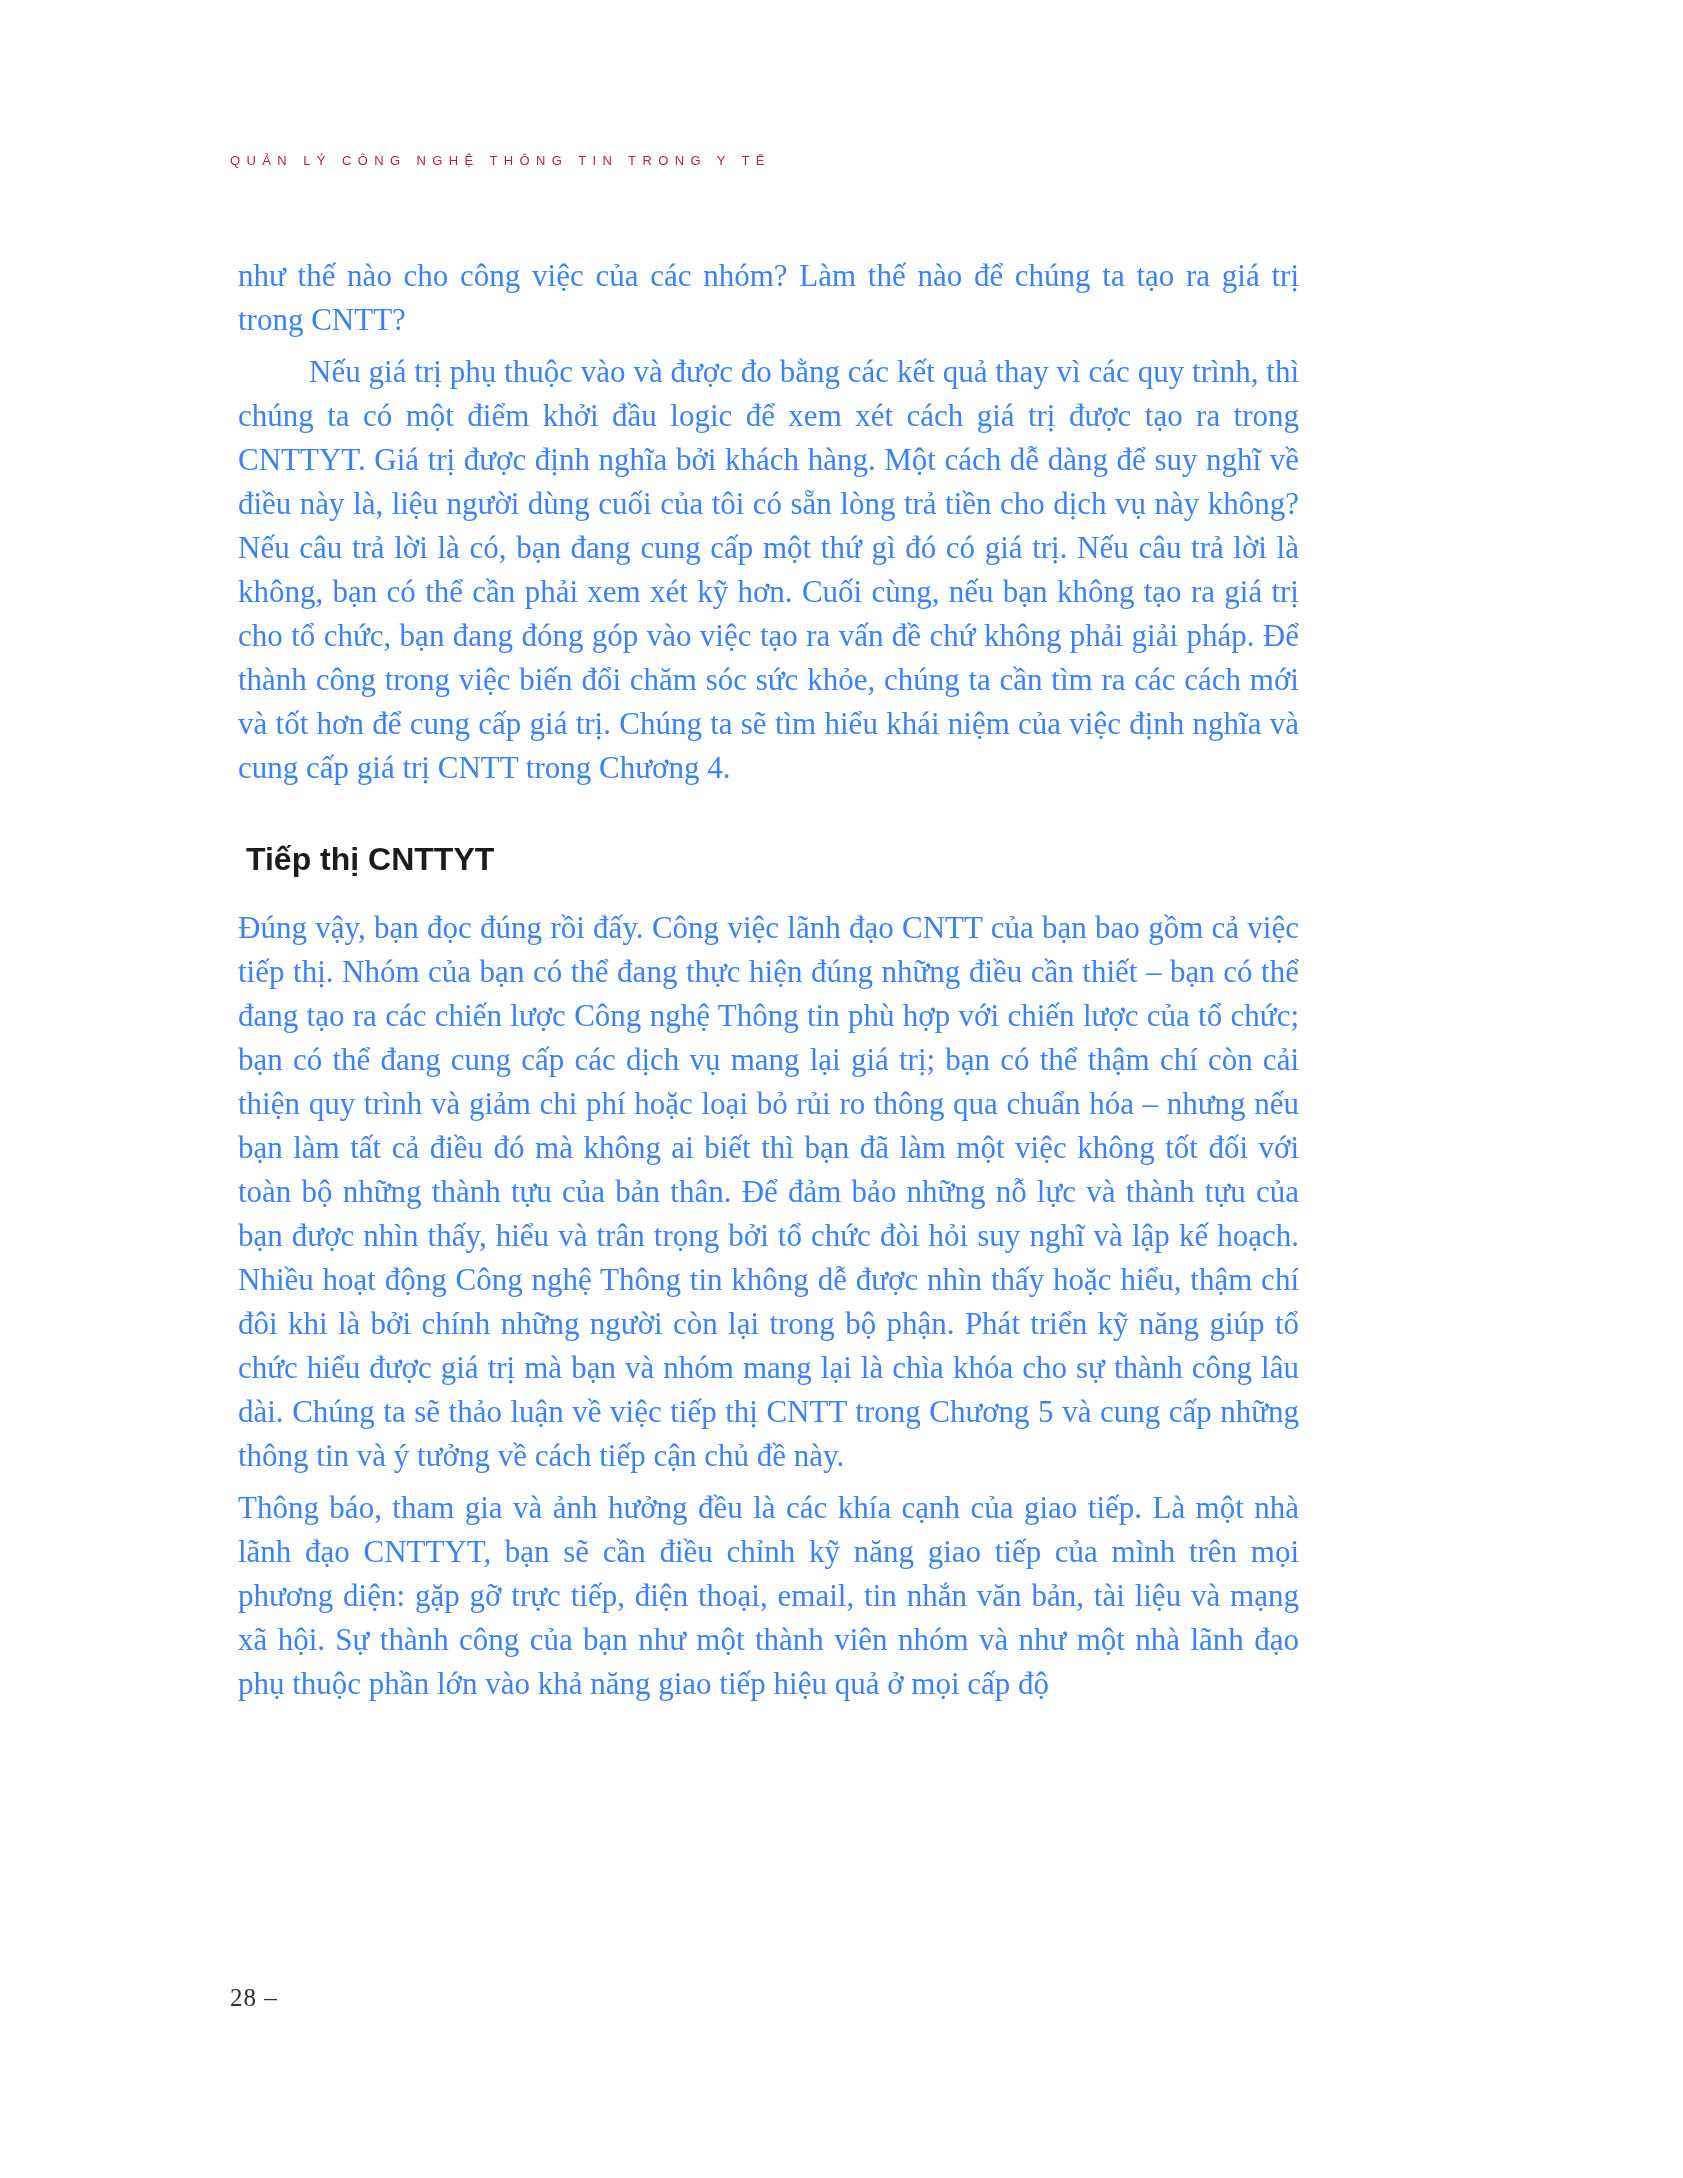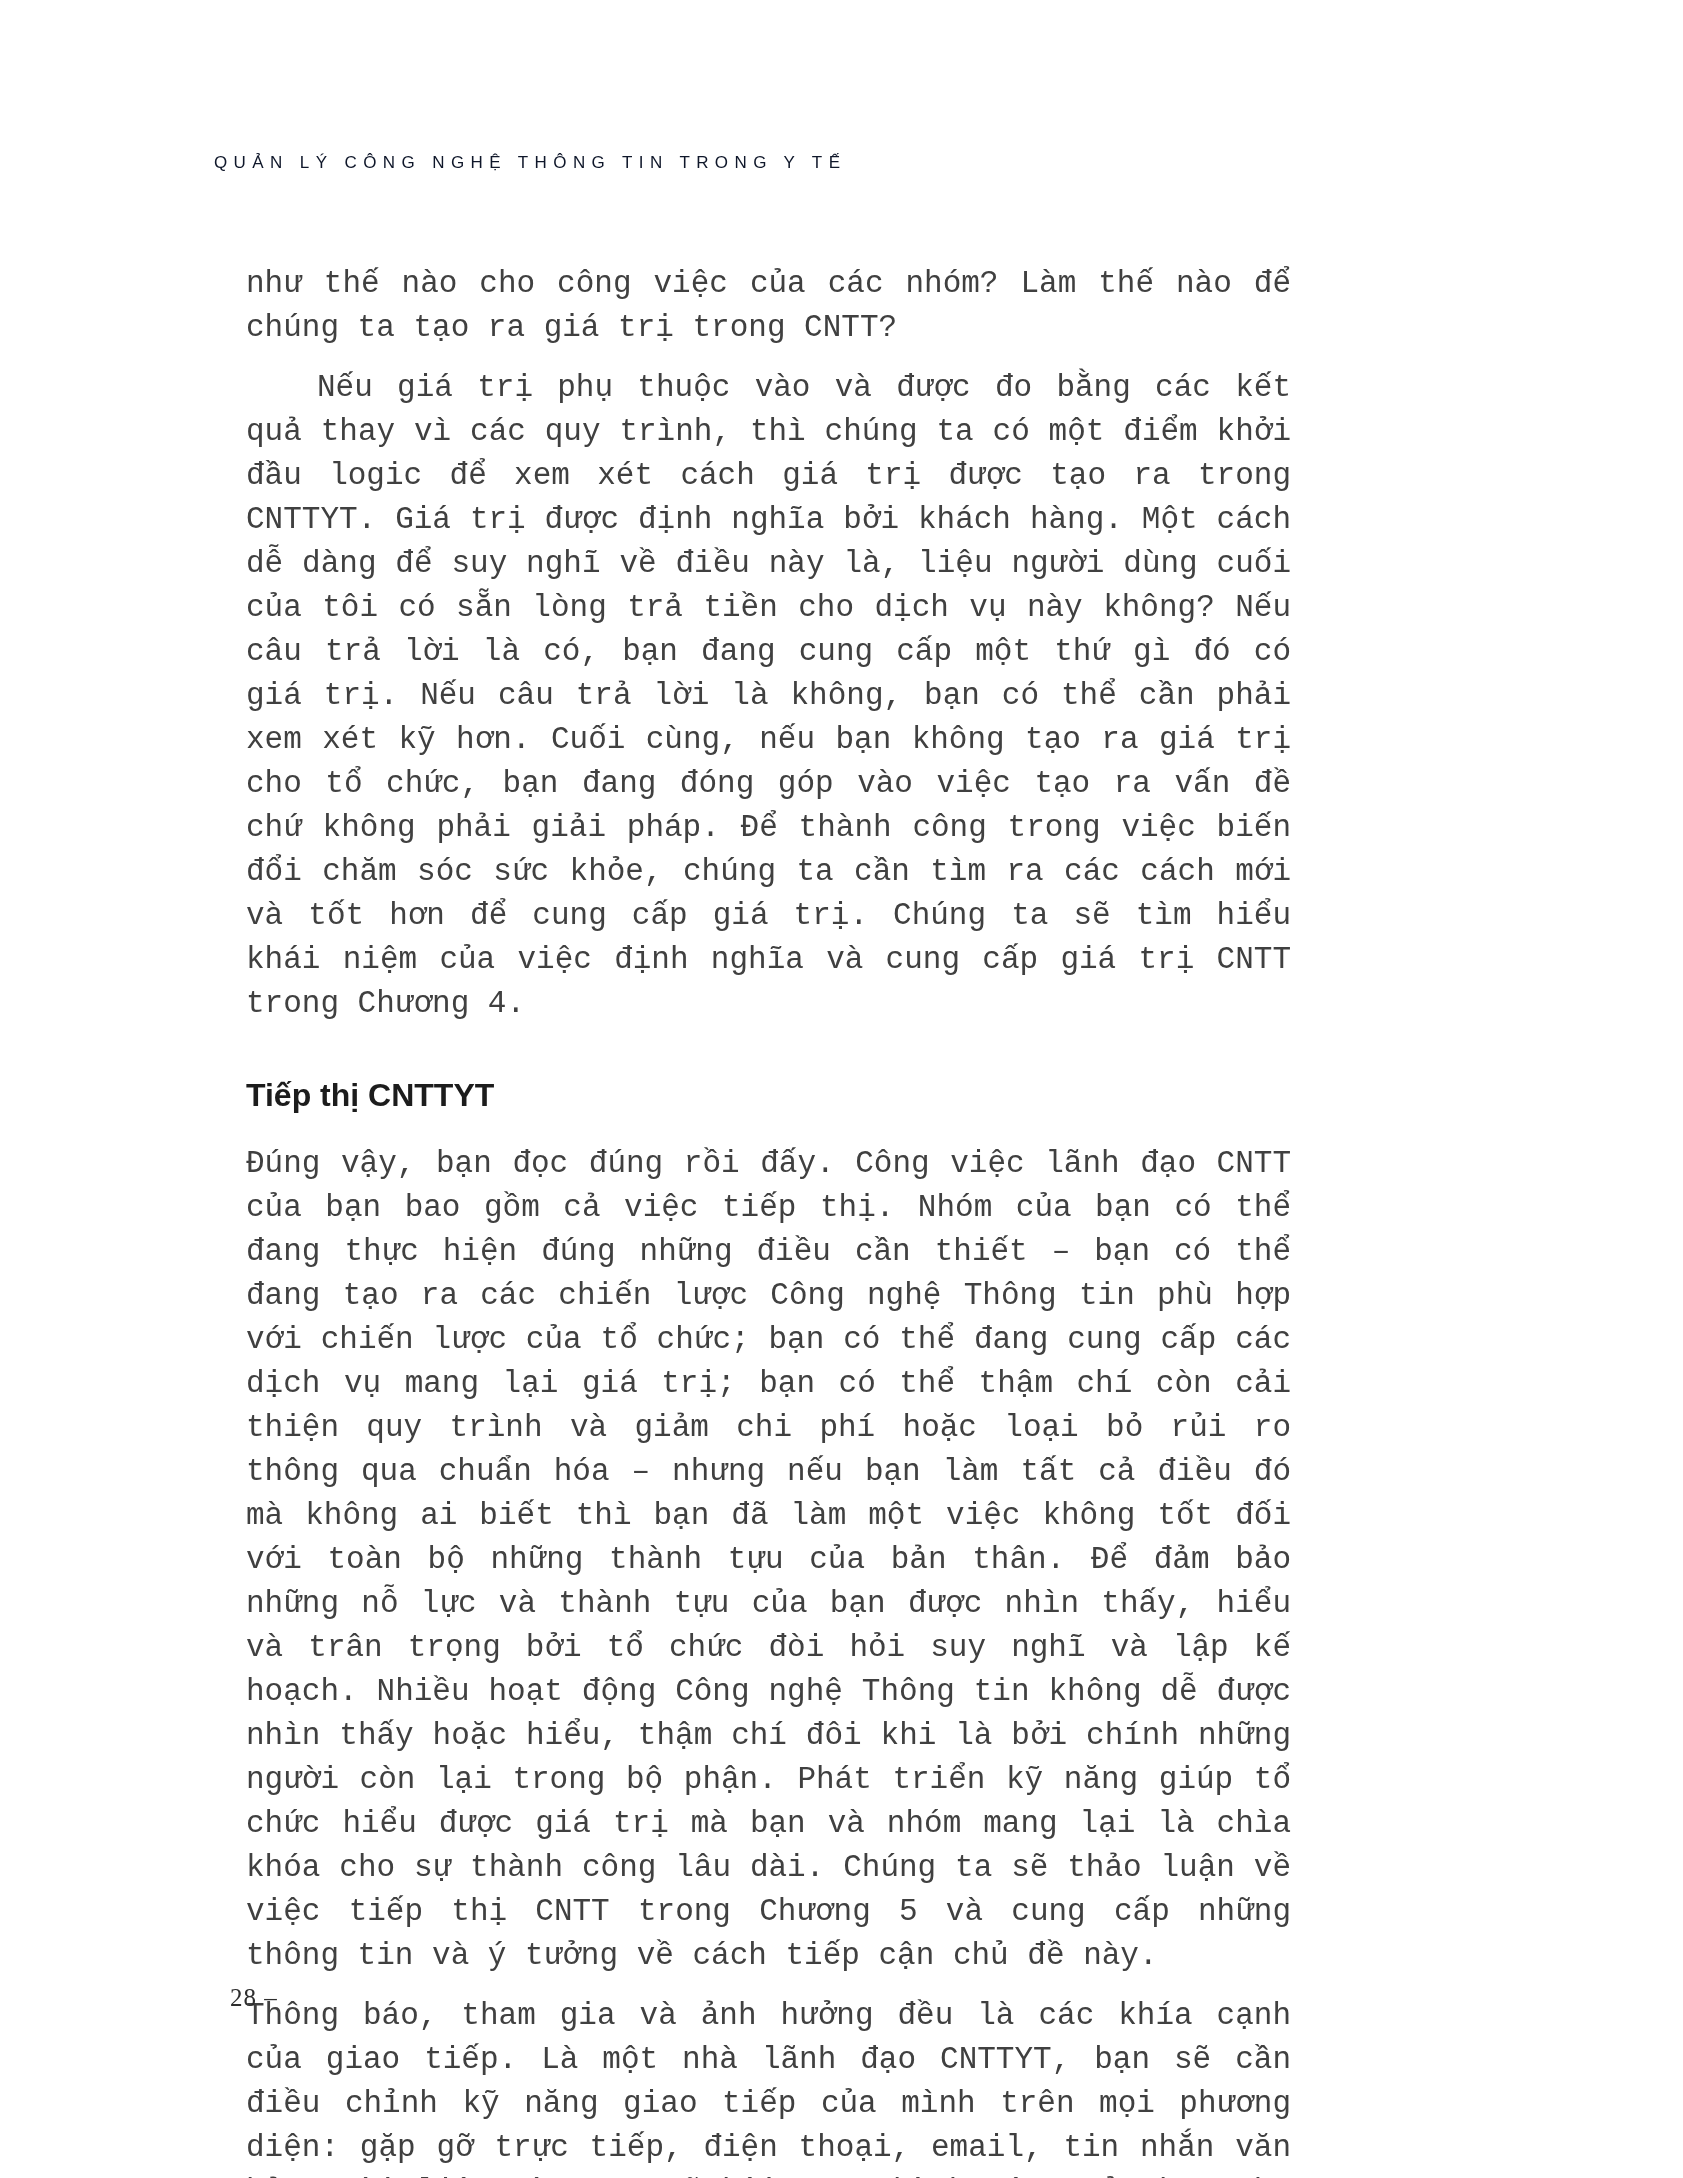--- a/index.html
+++ b/index.html
@@ -10,41 +10,41 @@
   .page {
     position: relative;
     width: 1683px;
     height: 2178px;
     background: #ffffff;
     overflow: hidden;
   }
   .running-header {
     position: absolute;
     top: 153px;
-    left: 214px;
+    left: 230px;
     font-family: "Liberation Sans", sans-serif;
-    font-size: 17px;
+    font-size: 13px;
     font-weight: 400;
     letter-spacing: 6.4px;
-    color: #0f172a;
+    color: #be185d;
     white-space: nowrap;
   }
   .content {
     position: absolute;
     top: 246px;
     left: 230px;
     width: 1077px;
   }
   .para {
-    font-family: Liberation Mono, monospace;
+    font-family: Liberation Serif, serif;
     font-size: 31px;
     line-height: 44px;
     text-align: justify;
-    color: #404040;
-    margin: 16px;
+    color: #3b82f6;
+    margin: 8px;
   }
   .para.indent {
     text-indent: 71px;
   }
   .section-heading {
     font-family: "Liberation Sans", sans-serif;
     font-size: 32px;
     font-weight: 700;
     color: #1c1c1c;
     margin: 51px 0 28px 16px;

